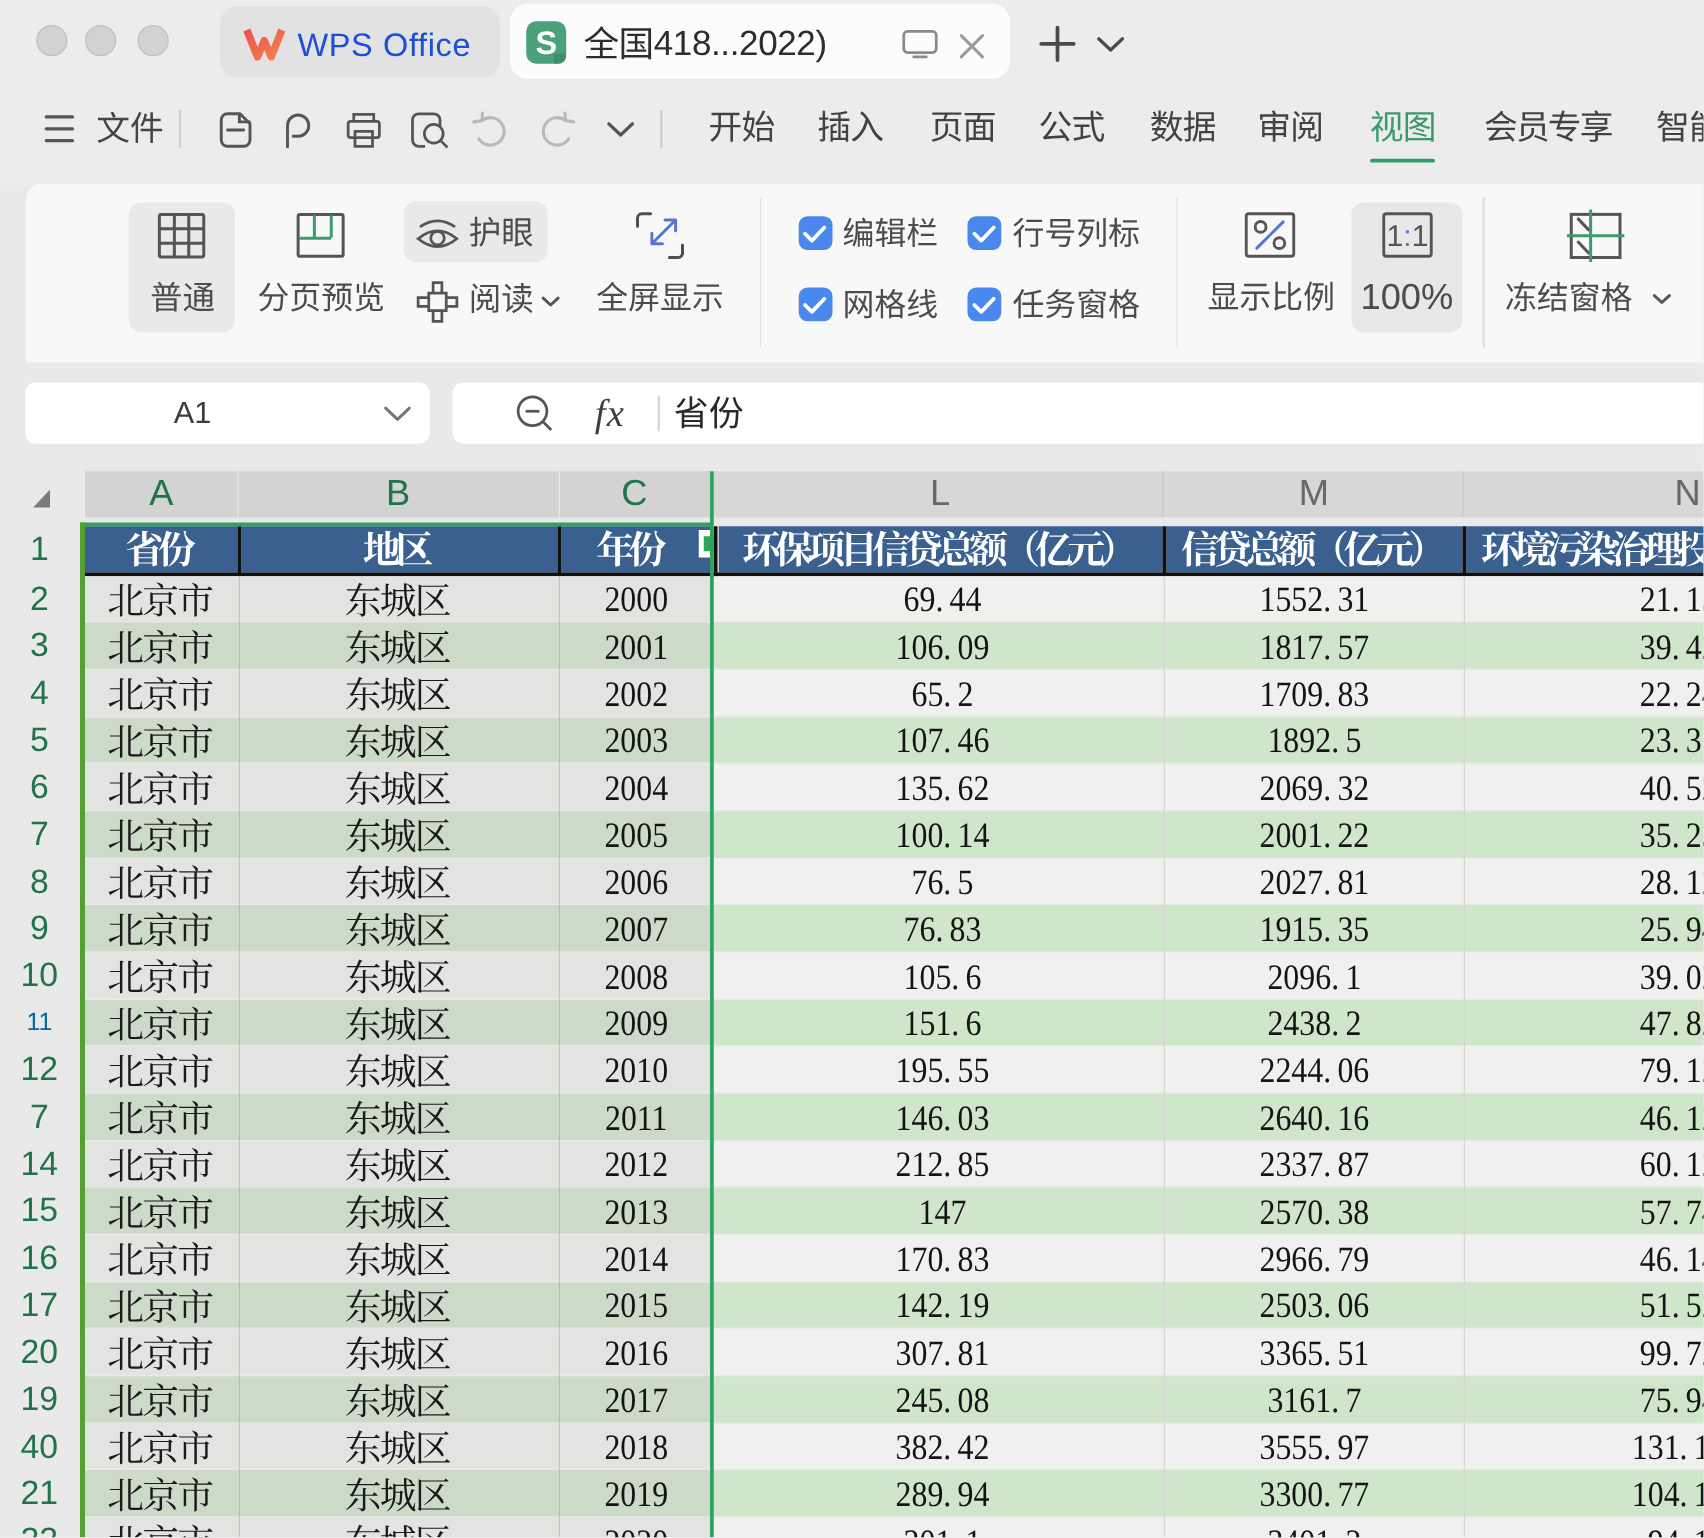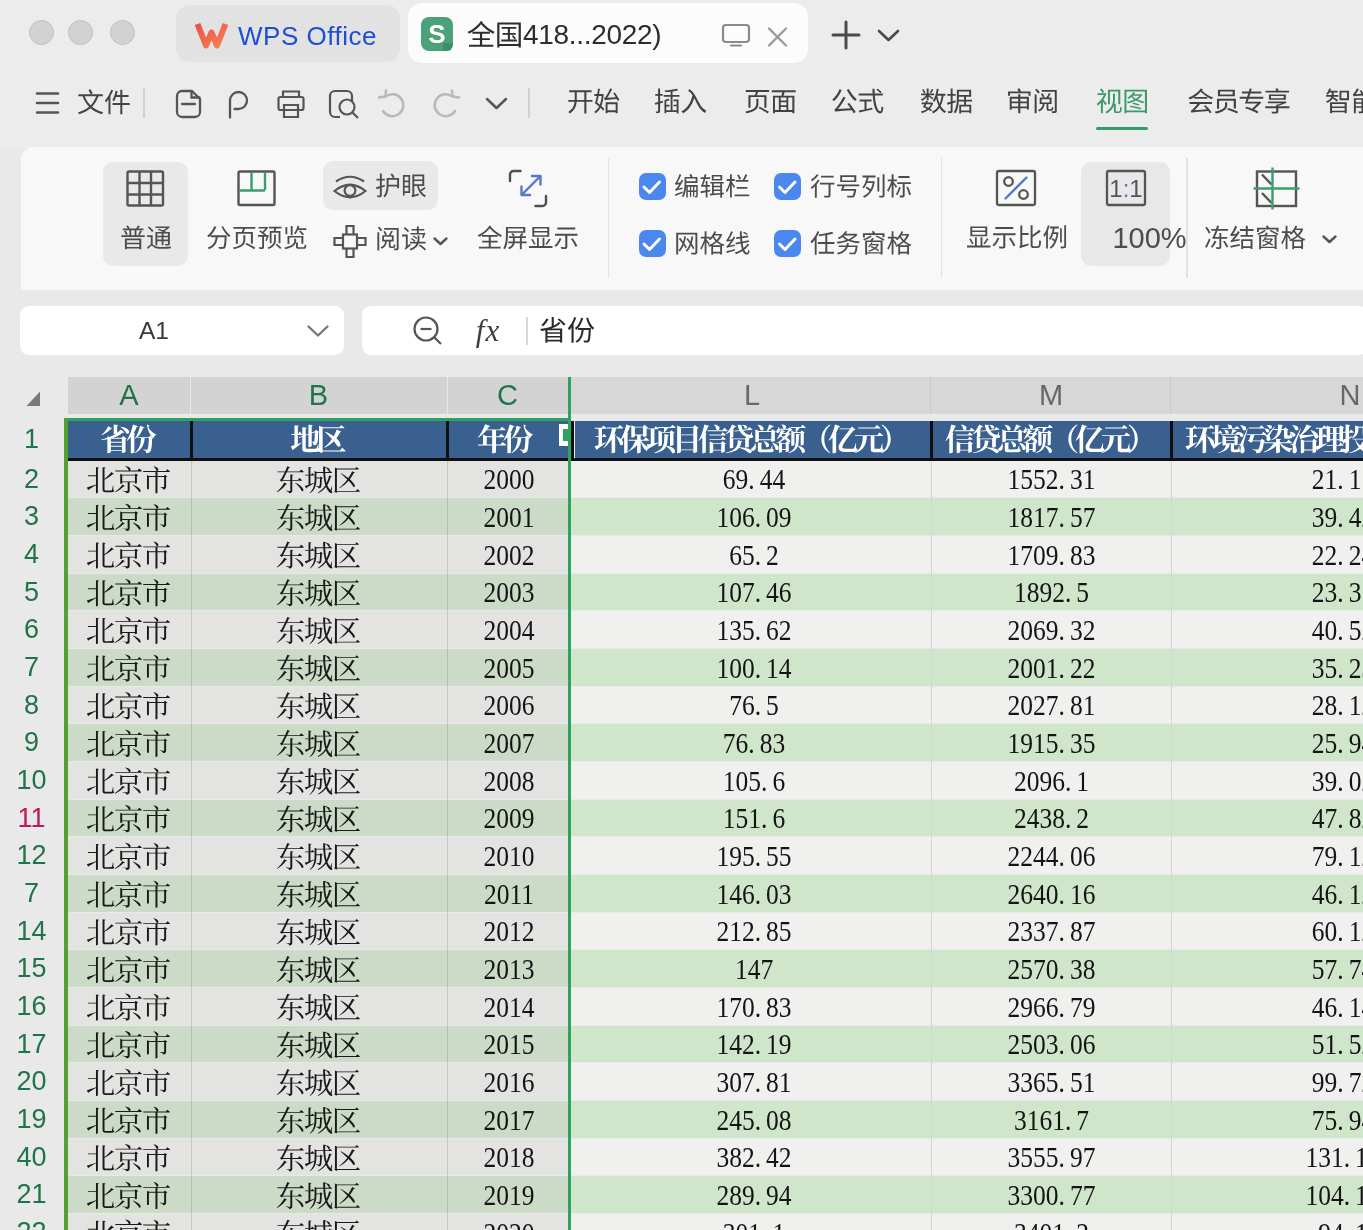--- a/index.html
+++ b/index.html
@@ -19,21 +19,21 @@
     <div style="position:absolute;left:1096.0px;top:126.5px;width:52.0px;height:3.5px;background:#2f9e68;border-radius:2px;"></div>
     <div style="position:absolute;left:103.0px;top:162.0px;width:85.0px;height:104.0px;background:#e9e9e9;border-radius:10px;"></div>
     <div style="position:absolute;left:323.0px;top:161.0px;width:115.0px;height:49.0px;background:#e9e9e9;border-radius:10px;"></div>
     <div style="position:absolute;left:1081.0px;top:162.0px;width:89.0px;height:104.0px;background:#e8e8e8;border-radius:10px;"></div>
     <div style="position:absolute;left:607.5px;top:158.0px;width:1.5px;height:120.0px;background:#e2e2e2;"></div>
     <div style="position:absolute;left:638.5px;top:173.0px;width:27.0px;height:27.0px;background:#4a88ee;border-radius:7px;"></div>
     <div style="position:absolute;left:638.5px;top:230.0px;width:27.0px;height:27.0px;background:#4a88ee;border-radius:7px;"></div>
     <div style="position:absolute;left:774.0px;top:173.0px;width:27.0px;height:27.0px;background:#4a88ee;border-radius:7px;"></div>
     <div style="position:absolute;left:774.0px;top:230.0px;width:27.0px;height:27.0px;background:#4a88ee;border-radius:7px;"></div>
     <div style="position:absolute;left:940.5px;top:158.0px;width:1.5px;height:120.0px;background:#e2e2e2;"></div>
-    <div style="position:absolute;left:1081.0px;top:224.0px;width:89.0px;height:29.0px;font-family:'Liberation Sans',sans-serif;font-size:29.0px;color:#4c4c4c;line-height:29.0px;text-align:center;padding-left:24px;">100%</div>
+    <div style="position:absolute;left:1081.0px;top:224.0px;width:89.0px;height:29.0px;font-family:'Liberation Sans',sans-serif;font-size:29.0px;color:#4c4c4c;line-height:29.0px;text-align:center;">100%</div>
     <div style="position:absolute;left:1186.0px;top:158.0px;width:1.5px;height:120.0px;background:#e2e2e2;"></div>
     <div style="position:absolute;left:20.0px;top:306.0px;width:324.0px;height:49.0px;background:#fff;border-radius:9px;"></div>
     <div style="position:absolute;left:362.0px;top:306.0px;width:1006.0px;height:49.0px;background:#fff;border-radius:9px;"></div>
     <div style="position:absolute;left:94.0px;top:306.0px;width:120.0px;height:49.0px;font-family:'Liberation Sans',sans-serif;font-size:24.5px;color:#3a3a3a;line-height:49.0px;text-align:center;">A1</div>
     <div style="position:absolute;left:468.0px;top:306.0px;width:40.0px;height:50.0px;font-family:'Liberation Serif',serif;font-size:31.0px;color:#3f3f3f;line-height:50.0px;text-align:center;font-style:italic;letter-spacing:1px;">fx</div>
     <div style="position:absolute;left:526.0px;top:317.0px;width:1.5px;height:28.0px;background:#d8d8d8;"></div>
     <div style="position:absolute;left:68.0px;top:377.0px;width:500.0px;height:37.0px;background:#d3d3d3;"></div>
     <div style="position:absolute;left:571.0px;top:377.0px;width:792.0px;height:37.0px;background:#d7d7d7;"></div>
     <div style="position:absolute;left:190.0px;top:377.0px;width:1.0px;height:37.0px;background:#e8e8e8;"></div>
     <div style="position:absolute;left:447.0px;top:377.0px;width:1.0px;height:37.0px;background:#e8e8e8;"></div>
@@ -189,21 +189,21 @@
     <div style="position:absolute;left:1170.5px;top:460.5px;width:1.0px;height:769.5px;background:#d3d6d2;"></div>
     <div style="position:absolute;left:0.0px;top:460.5px;width:63.0px;height:37.7px;font-family:'Liberation Sans',sans-serif;font-size:27.0px;color:#20744a;line-height:37.7px;text-align:center;">2</div>
     <div style="position:absolute;left:0.0px;top:498.2px;width:63.0px;height:37.7px;font-family:'Liberation Sans',sans-serif;font-size:27.0px;color:#20744a;line-height:37.7px;text-align:center;">3</div>
     <div style="position:absolute;left:0.0px;top:535.9px;width:63.0px;height:37.7px;font-family:'Liberation Sans',sans-serif;font-size:27.0px;color:#20744a;line-height:37.7px;text-align:center;">4</div>
     <div style="position:absolute;left:0.0px;top:573.5px;width:63.0px;height:37.7px;font-family:'Liberation Sans',sans-serif;font-size:27.0px;color:#20744a;line-height:37.7px;text-align:center;">5</div>
     <div style="position:absolute;left:0.0px;top:611.2px;width:63.0px;height:37.7px;font-family:'Liberation Sans',sans-serif;font-size:27.0px;color:#20744a;line-height:37.7px;text-align:center;">6</div>
     <div style="position:absolute;left:0.0px;top:648.9px;width:63.0px;height:37.7px;font-family:'Liberation Sans',sans-serif;font-size:27.0px;color:#20744a;line-height:37.7px;text-align:center;">7</div>
     <div style="position:absolute;left:0.0px;top:686.5px;width:63.0px;height:37.7px;font-family:'Liberation Sans',sans-serif;font-size:27.0px;color:#20744a;line-height:37.7px;text-align:center;">8</div>
     <div style="position:absolute;left:0.0px;top:724.2px;width:63.0px;height:37.7px;font-family:'Liberation Sans',sans-serif;font-size:27.0px;color:#20744a;line-height:37.7px;text-align:center;">9</div>
     <div style="position:absolute;left:0.0px;top:761.9px;width:63.0px;height:37.7px;font-family:'Liberation Sans',sans-serif;font-size:27.0px;color:#20744a;line-height:37.7px;text-align:center;">10</div>
-    <div style="position:absolute;left:0.0px;top:799.6px;width:63.0px;height:37.7px;font-family:'Liberation Sans',sans-serif;font-size:27.0px;color:#be185d;line-height:37.7px;text-align:center;">11</div>
+    <div style="position:absolute;left:0.0px;top:799.6px;width:63.0px;height:37.7px;font-family:'Liberation Sans',sans-serif;font-size:20px;color:#0369a1;line-height:37.7px;text-align:center;">11</div>
     <div style="position:absolute;left:0.0px;top:837.2px;width:63.0px;height:37.7px;font-family:'Liberation Sans',sans-serif;font-size:27.0px;color:#20744a;line-height:37.7px;text-align:center;">12</div>
     <div style="position:absolute;left:0.0px;top:874.9px;width:63.0px;height:37.7px;font-family:'Liberation Sans',sans-serif;font-size:27.0px;color:#20744a;line-height:37.7px;text-align:center;">7</div>
     <div style="position:absolute;left:0.0px;top:912.6px;width:63.0px;height:37.7px;font-family:'Liberation Sans',sans-serif;font-size:27.0px;color:#20744a;line-height:37.7px;text-align:center;">14</div>
     <div style="position:absolute;left:0.0px;top:950.3px;width:63.0px;height:37.7px;font-family:'Liberation Sans',sans-serif;font-size:27.0px;color:#20744a;line-height:37.7px;text-align:center;">15</div>
     <div style="position:absolute;left:0.0px;top:987.9px;width:63.0px;height:37.7px;font-family:'Liberation Sans',sans-serif;font-size:27.0px;color:#20744a;line-height:37.7px;text-align:center;">16</div>
     <div style="position:absolute;left:0.0px;top:1025.6px;width:63.0px;height:37.7px;font-family:'Liberation Sans',sans-serif;font-size:27.0px;color:#20744a;line-height:37.7px;text-align:center;">17</div>
     <div style="position:absolute;left:0.0px;top:1063.3px;width:63.0px;height:37.7px;font-family:'Liberation Sans',sans-serif;font-size:27.0px;color:#20744a;line-height:37.7px;text-align:center;">20</div>
     <div style="position:absolute;left:0.0px;top:1101.0px;width:63.0px;height:37.7px;font-family:'Liberation Sans',sans-serif;font-size:27.0px;color:#20744a;line-height:37.7px;text-align:center;">19</div>
     <div style="position:absolute;left:0.0px;top:1138.7px;width:63.0px;height:37.7px;font-family:'Liberation Sans',sans-serif;font-size:27.0px;color:#20744a;line-height:37.7px;text-align:center;">40</div>
     <div style="position:absolute;left:0.0px;top:1176.3px;width:63.0px;height:37.7px;font-family:'Liberation Sans',sans-serif;font-size:27.0px;color:#20744a;line-height:37.7px;text-align:center;">21</div>

